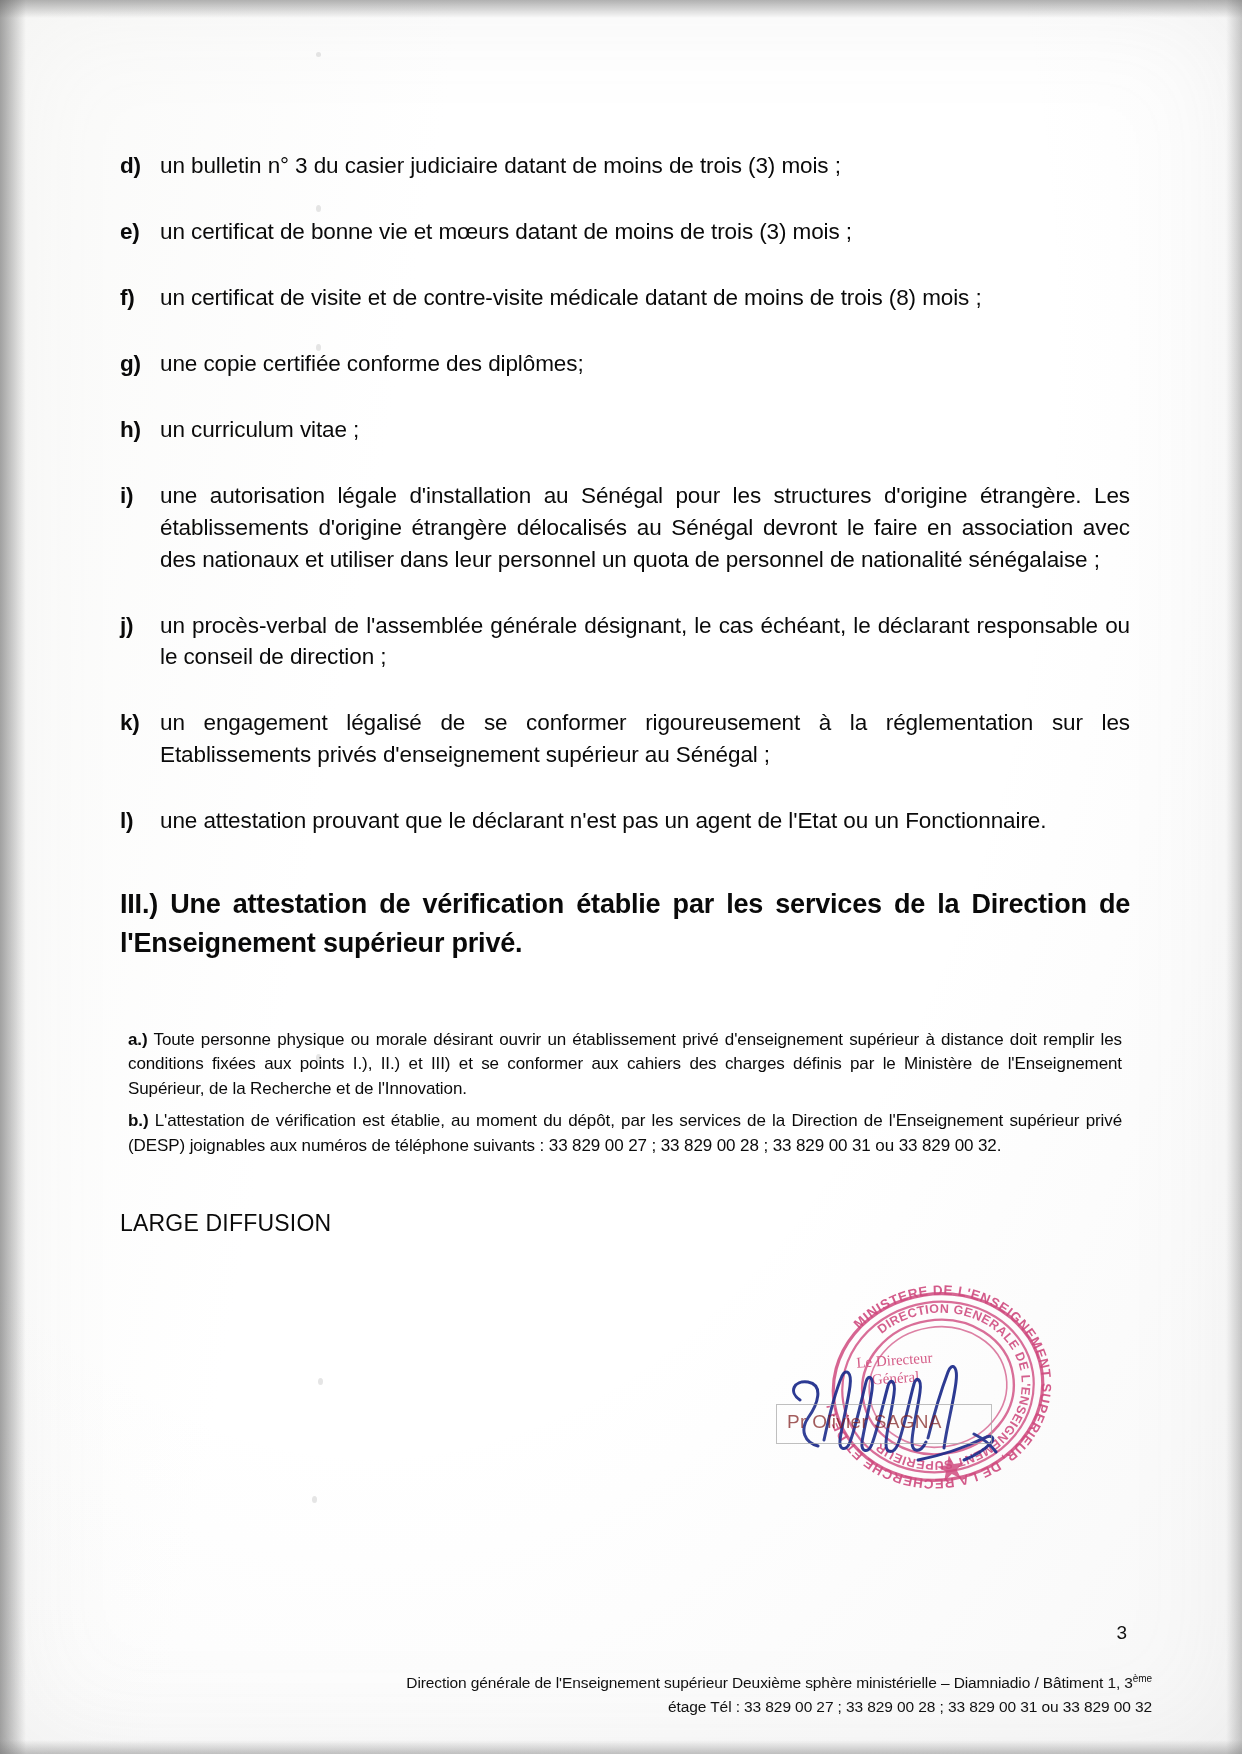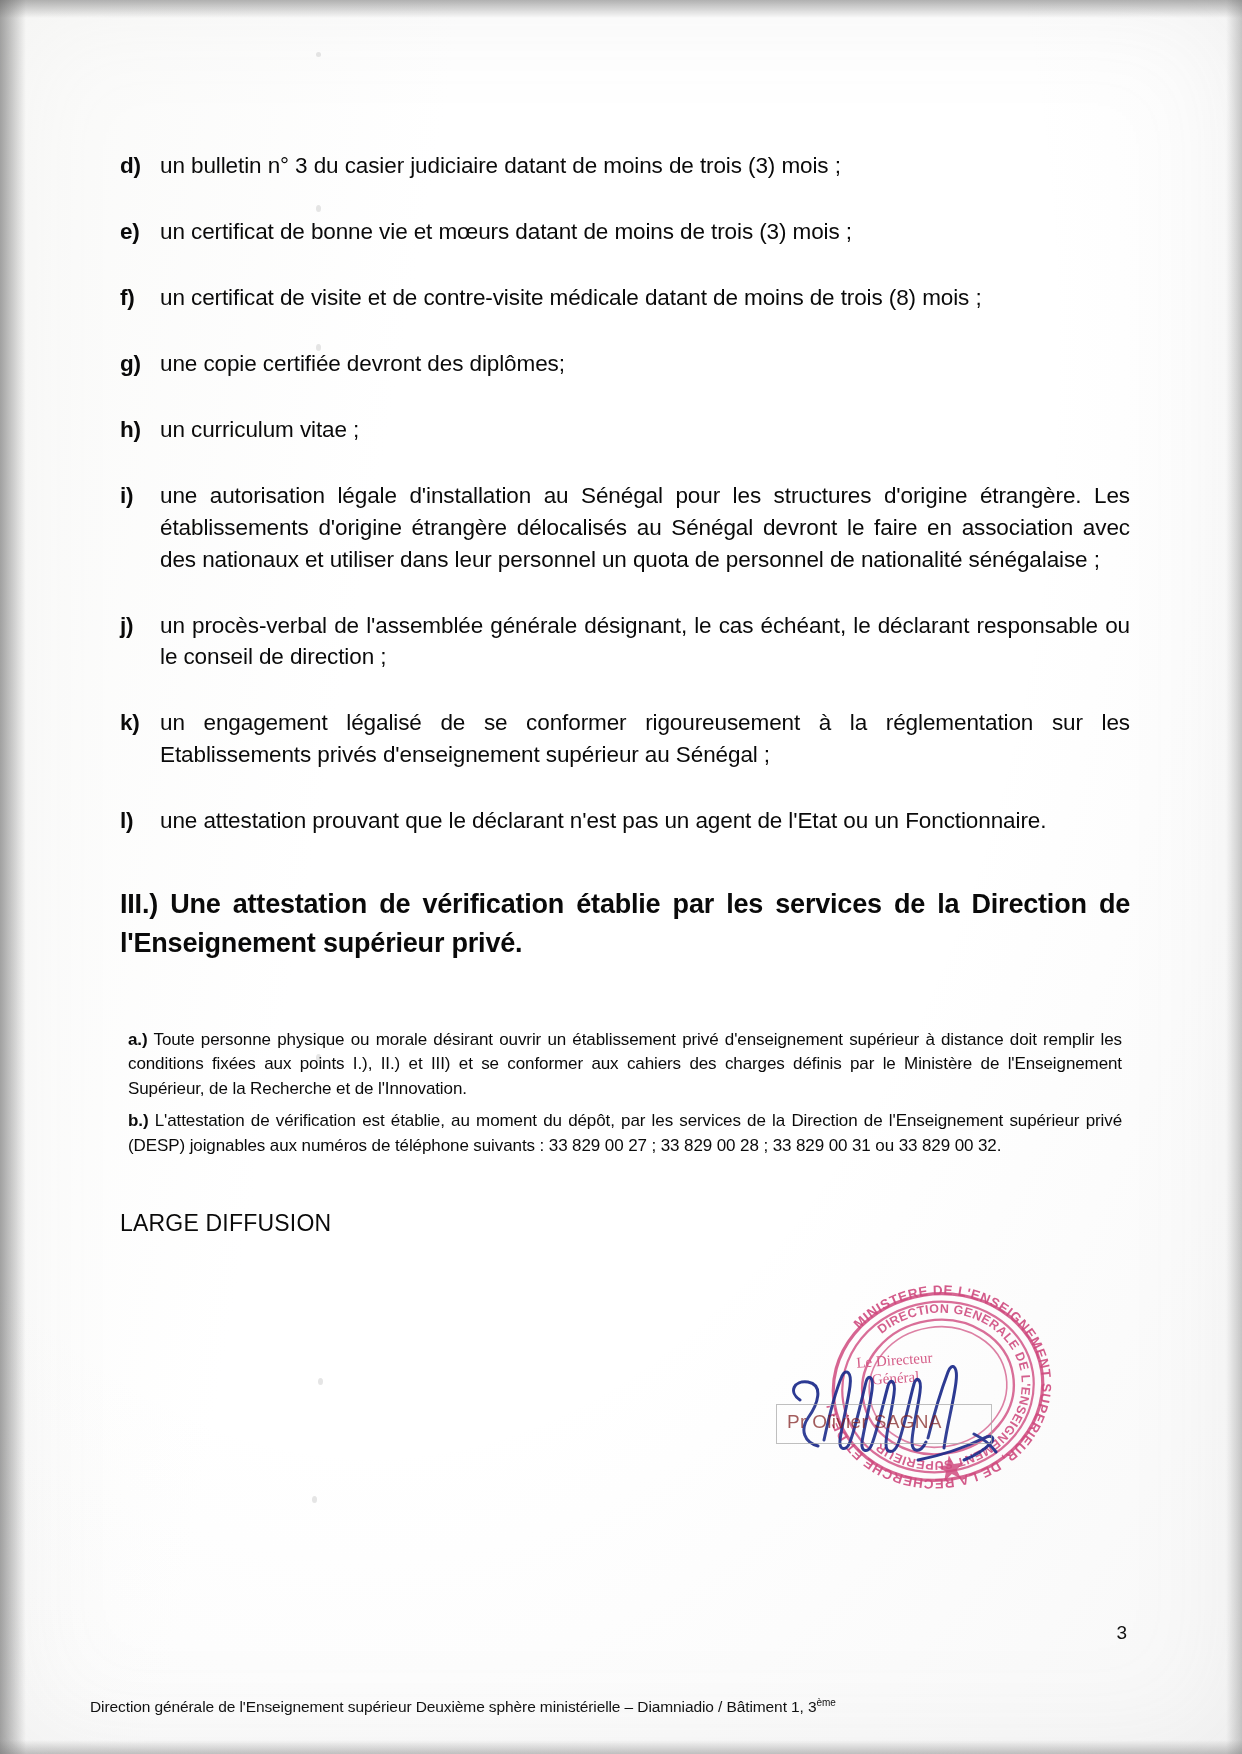--- a/index.html
+++ b/index.html
@@ -179,21 +179,21 @@
   }
   .signature svg { width: 100%; height: 100%; overflow: visible; }
 
   
   .footer {
     position: absolute;
     z-index: 4;
     left: 0;
     right: 0;
     bottom: 36px;
-    text-align: left;
+    text-align: right;
     font-size: 15.5px;
     line-height: 1.5;
     color: #111;
     font-family: "Liberation Sans", sans-serif;
     letter-spacing: -0.1px;
     padding: 0 90px;
   }
   .footer sup {
     font-size: 10px;
     vertical-align: super;
@@ -244,21 +244,21 @@
       <span class="item-text">un certificat de bonne vie et mœurs datant de moins de trois (3) mois ;</span>
     </div>
 
     <div class="item tight-justify">
       <span class="item-marker">f)</span>
       <span class="item-text">un certificat de visite et de contre-visite médicale datant de moins de trois (8) mois ;</span>
     </div>
 
     <div class="item">
       <span class="item-marker">g)</span>
-      <span class="item-text">une copie certifiée devront des diplômes;</span>
+      <span class="item-text">une copie certifiée conforme des diplômes;</span>
     </div>
 
     <div class="item">
       <span class="item-marker">h)</span>
       <span class="item-text">un curriculum vitae ;</span>
     </div>
 
     <div class="item tight-justify">
       <span class="item-marker">i)</span>
       <span class="item-text">une autorisation légale d'installation au Sénégal pour les structures d'origine étrangère.  Les établissements d'origine étrangère délocalisés au Sénégal devront le faire en association avec des nationaux et utiliser dans leur personnel un quota de personnel de nationalité sénégalaise ;</span>
@@ -337,15 +337,16 @@
       </svg>
     </div>
 
     <div class="name-box">Pr Olivier SAGNA</div>
   </div>
 
   <div class="page-number">3</div>
 
   <div class="footer">
     <div><span>Direction générale de l'Enseignement supérieur Deuxième sphère ministérielle – Diamniadio / Bâtiment 1, 3</span><sup>ème</sup></div>
+    <div>étage Tél : 33 829 00 27 ; 33 829 00 28 ; 33 829 00 31 ou 33 829 00 32</div>
   </div>
 
 </div>
 
 </body></html>

